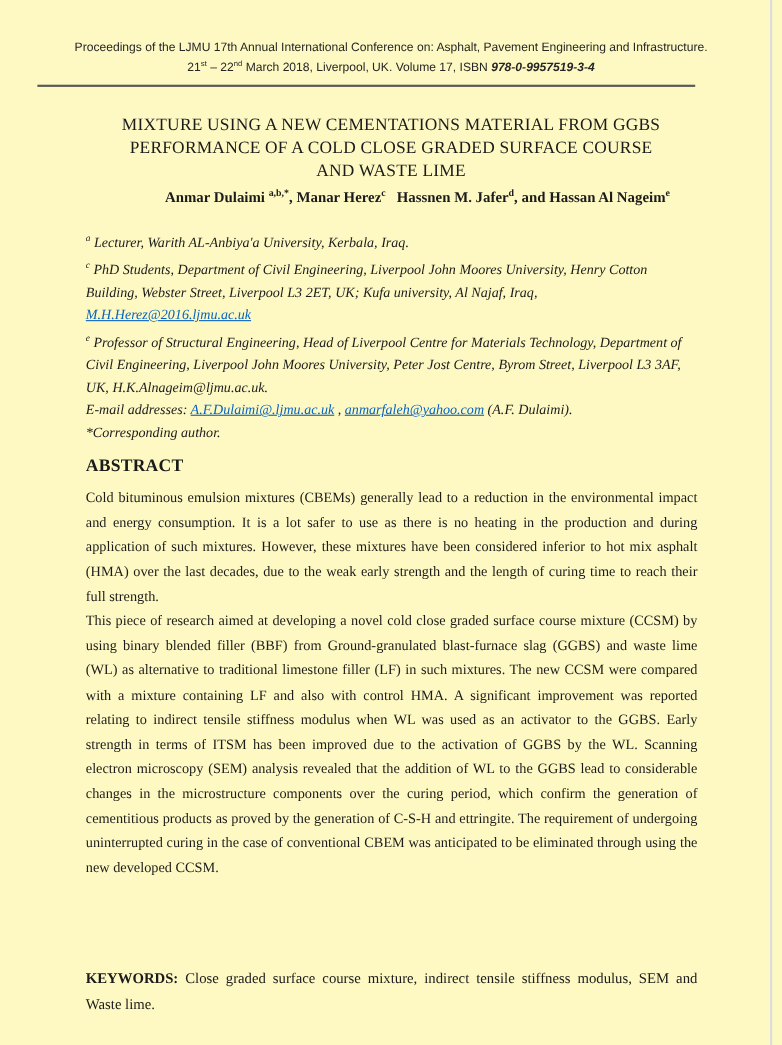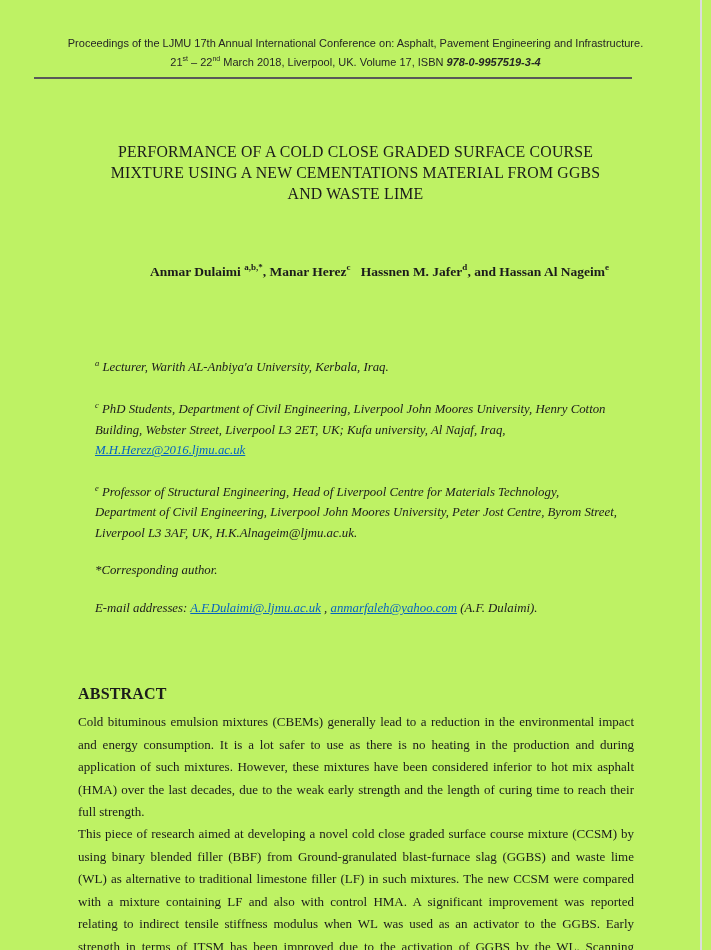--- a/index.html
+++ b/index.html
@@ -5,27 +5,26 @@
   :root{
     --link-color:#0563c1;
     --text-color:#1b1b1b;
     --rule-color:#595959;
     --edge-color:#dcdcdc;
   }
   html,body{margin:0;padding:0;background:#ffffff;}
   .page{
     position:relative;
     width:711px;height:950px;
-    background:#bef264;
+    background:#fef9c3;
     color:var(--text-color);
     font-family:"Liberation Serif", serif;
     overflow:hidden;
     display:flex;flex-direction:column;
     box-sizing:border-box;
-    gap:38px;
   }
   .page > *{flex-shrink:0;}
   .edge-line{
     position:absolute;top:0;bottom:0;right:9px;width:2px;
     background:var(--edge-color);
   }
   
   .hdr{
     margin-top:36px;
     text-align:center;
@@ -43,32 +42,31 @@
   
   .title{
     margin:24px 0 0 0;
     text-align:center;
     font-size:15.8px;font-weight:normal;
     line-height:21px;letter-spacing:0.2px;
   }
   .title span{display:block;}
   
   .authors{
-    margin-top:16px;
     text-align:center;
     font-weight:bold;font-size:13.5px;line-height:18px;padding-left:48px;
   }
   .authors sup{font-size:9px;}
   
   .affiliations{
     margin:18px 77px 0 78px;
     font-style:italic;
     font-size:12.8px;line-height:20.5px;
   }
-  .affiliations p{margin:17px;font-style:italic;}
+  .affiliations p{margin:0;font-style:italic;}
   .affiliations sup{font-size:8.5px;}
   a.link{color:var(--link-color);text-decoration:underline;cursor:pointer;}
   
   .abstract{margin:12px 77px 0 78px;}
   .abstract h2{
     font-size:16px;margin:0 0 8px 0;font-weight:bold;letter-spacing:0.2px;
   }
   .body-par{
     margin:0;
     text-align:justify;
@@ -90,33 +88,33 @@
 
   <div class="edge-line"></div>
 
   <header class="hdr">
     <div>Proceedings of the LJMU 17th Annual International Conference on: Asphalt, Pavement Engineering and Infrastructure.</div>
     <div><span>21</span><sup>st</sup><span> – 22</span><sup>nd</sup><span> March 2018, Liverpool, UK. Volume 17, ISBN </span><span class="isbn">978-0-9957519-3-4</span></div>
     <hr class="hdr-rule">
   </header>
 
   <h1 class="title">
+    <span>MIXTURE USING A NEW CEMENTATIONS MATERIAL FROM GGBS</span>
     <span>PERFORMANCE OF A COLD CLOSE GRADED SURFACE COURSE</span>
-    <span>MIXTURE USING A NEW CEMENTATIONS MATERIAL FROM GGBS</span>
     <span>AND WASTE LIME</span>
   </h1>
 
   <div class="authors"><span>Anmar Dulaimi </span><sup>a,b,*</sup><span>, Manar Herez</span><sup>c</sup><span>&nbsp;&nbsp; Hassnen M. Jafer</span><sup>d</sup><span>, and Hassan Al Nageim</span><sup>e</sup></div>
 
   <section class="affiliations">
     <p><sup>a</sup><span> Lecturer, Warith AL-Anbiya'a University, Kerbala, Iraq.</span></p>
     <p><sup>c</sup><span> PhD Students, Department of Civil Engineering, Liverpool John Moores University, Henry Cotton Building, Webster Street, Liverpool L3 2ET, UK; Kufa university, Al Najaf, Iraq, </span><a class="link" href="#">M.H.Herez@2016.ljmu.ac.uk</a></p>
     <p><sup>e</sup><span> Professor of Structural Engineering, Head of Liverpool Centre for Materials Technology, Department of Civil Engineering, Liverpool John Moores University, Peter Jost Centre, Byrom Street, Liverpool L3 3AF, UK, H.K.Alnageim@ljmu.ac.uk.</span></p>
+    <p><span>E-mail addresses: </span><a class="link" href="#">A.F.Dulaimi@.ljmu.ac.uk</a><span> , </span><a class="link" href="#">anmarfaleh@yahoo.com</a><span> (A.F. Dulaimi).</span></p>
     <p><span>*Corresponding author.</span></p>
-    <p><span>E-mail addresses: </span><a class="link" href="#">A.F.Dulaimi@.ljmu.ac.uk</a><span> , </span><a class="link" href="#">anmarfaleh@yahoo.com</a><span> (A.F. Dulaimi).</span></p>
   </section>
 
   <section class="abstract">
     <h2>ABSTRACT</h2>
     <p class="body-par">Cold bituminous emulsion mixtures (CBEMs) generally lead to a reduction in the environmental impact and energy consumption. It is a lot safer to use as there is no heating in the production and during application of such mixtures. However, these mixtures have been considered inferior to hot mix asphalt (HMA) over the last decades, due to the weak early strength and the length of curing time to reach their full strength.</p>
     <p class="body-par">This piece of research aimed at developing a novel cold close graded surface course mixture (CCSM) by using binary blended filler (BBF) from Ground-granulated blast-furnace slag (GGBS) and waste lime (WL) as alternative to traditional limestone filler (LF) in such mixtures. The new CCSM were compared with a mixture containing LF and also with control HMA. A significant improvement was reported relating to indirect tensile stiffness modulus when WL was used as an activator to the GGBS. Early strength in terms of ITSM has been improved due to the activation of GGBS by the WL. Scanning electron microscopy (SEM) analysis revealed that the addition of WL to the GGBS lead to considerable changes in the microstructure components over the curing period, which confirm the generation of cementitious products as proved by the generation of C-S-H and ettringite. The requirement of undergoing uninterrupted curing in the case of conventional CBEM was anticipated to be eliminated through using the new developed CCSM.</p>
   </section>
 
   <p class="keywords"><strong>KEYWORDS:</strong><span> Close graded surface course mixture, indirect tensile stiffness modulus, SEM and Waste lime.</span></p>
 

